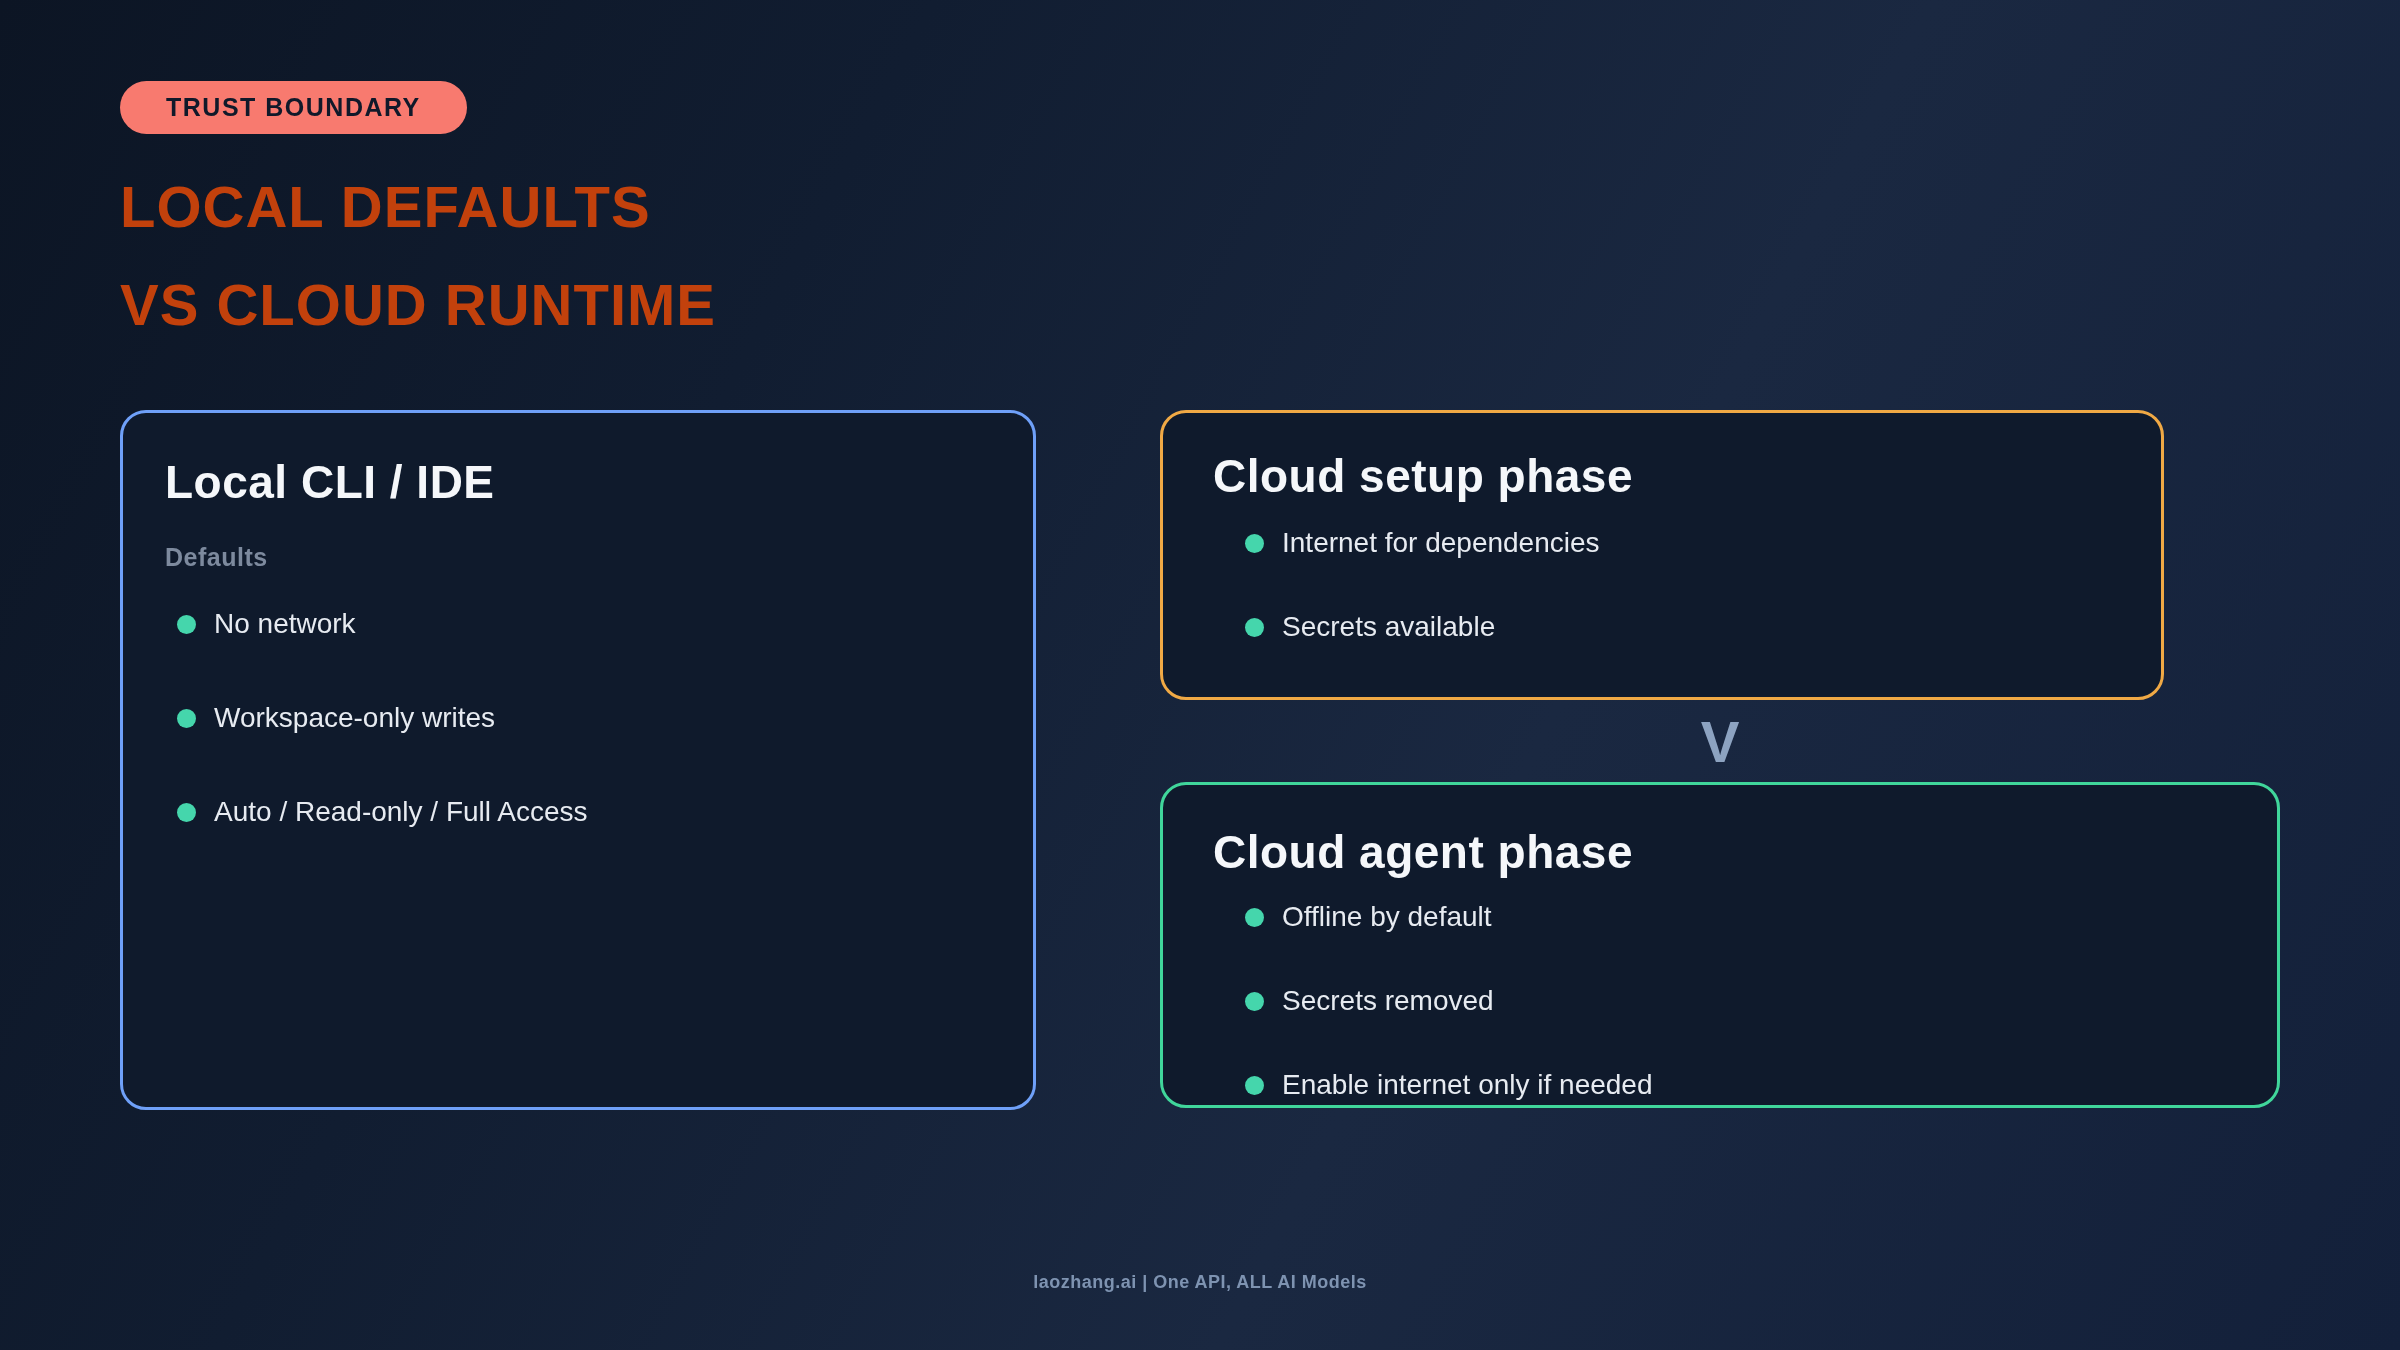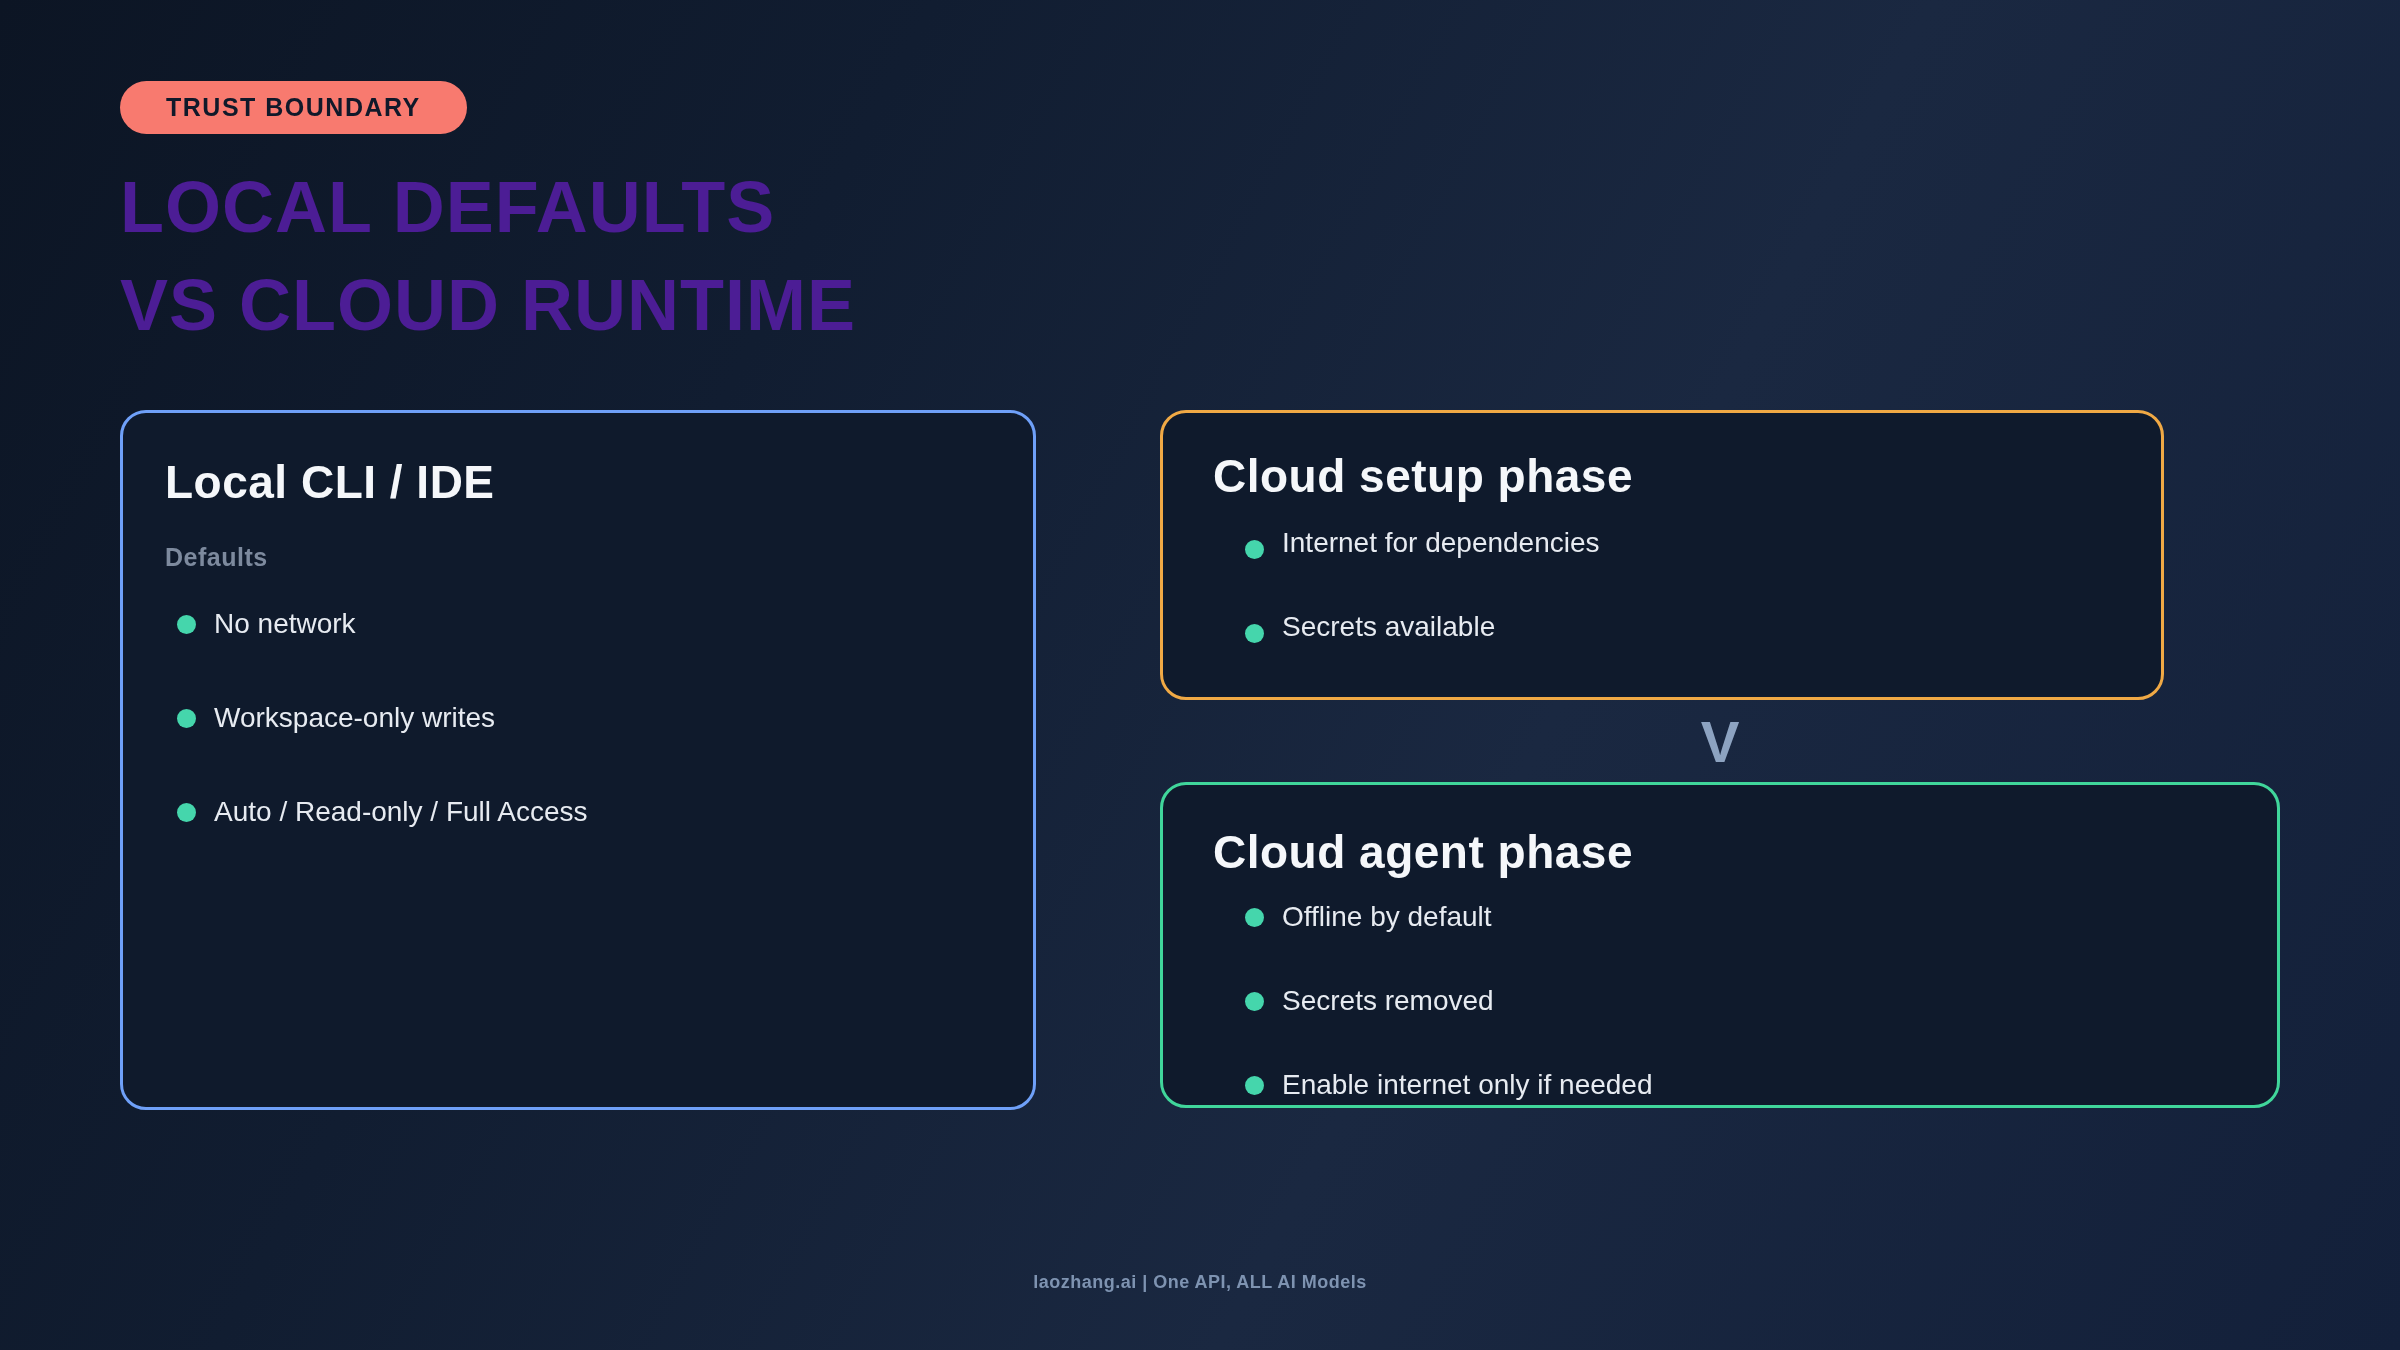--- a/index.html
+++ b/index.html
@@ -14,22 +14,22 @@
 
   .badge {
     position: absolute; left: 120px; top: 81px; height: 53px;
     display: inline-flex; align-items: center;
     padding: 0 46px; border-radius: 27px;
     font-size: 25px; font-weight: bold; letter-spacing: 1.5px;
   }
 
   .slide-title {
     position: absolute; left: 120px; top: 158px;
-    font-size: 72px; line-height: 98px; font-weight: bold;
-    letter-spacing: 1px; color: #4c1d95;
+    font-size: 58px; line-height: 98px; font-weight: bold;
+    letter-spacing: 1px; color: #c2410c;
   }
 
   .card {
     position: absolute;
     background: #0f1a2c;
     border: 3px solid #4d7c0f;
     border-radius: 26px;
   }
   .card-local { left: 120px; top: 410px; width: 916px; height: 700px; padding: 42px 42px; }
   .card-setup { left: 1160px; top: 410px; width: 1004px; height: 290px; padding: 36px 50px; overflow: hidden; }
@@ -38,21 +38,21 @@
   .card-title { font-size: 46px; font-weight: bold; color: #f5f7fa; letter-spacing: 0.5px; }
   .card-subtitle { margin-top: 34px; font-size: 25px; font-weight: bold; color: #7d8a9e; letter-spacing: 0.5px; }
 
   ul.bullets { list-style: none; }
   .card-local ul.bullets { margin-top: 36px; padding-left: 12px; }
   .card-setup ul.bullets { margin-top: 24px; padding-left: 32px; }
   .card-agent ul.bullets { margin-top: 22px; padding-left: 32px; }
 
   ul.bullets li { display: flex; align-items: center; gap: 18px; font-size: 28px; color: #e7ebf1; }
   .card-local ul.bullets li { margin-bottom: 62px; }
-  .card-setup ul.bullets li { margin-bottom: 52px; align-items: flex-end; }
+  .card-setup ul.bullets li { margin-bottom: 52px; }
   .card-agent ul.bullets li { margin-bottom: 52px; }
   ul.bullets li:last-child { margin-bottom: 0; }
 
   .dot {
     width: 19px; height: 19px; border-radius: 50%;
     flex: 0 0 auto;
   }
 
   .connector {
     position: absolute; left: 1160px; top: 698px; width: 1120px; height: 86px;

